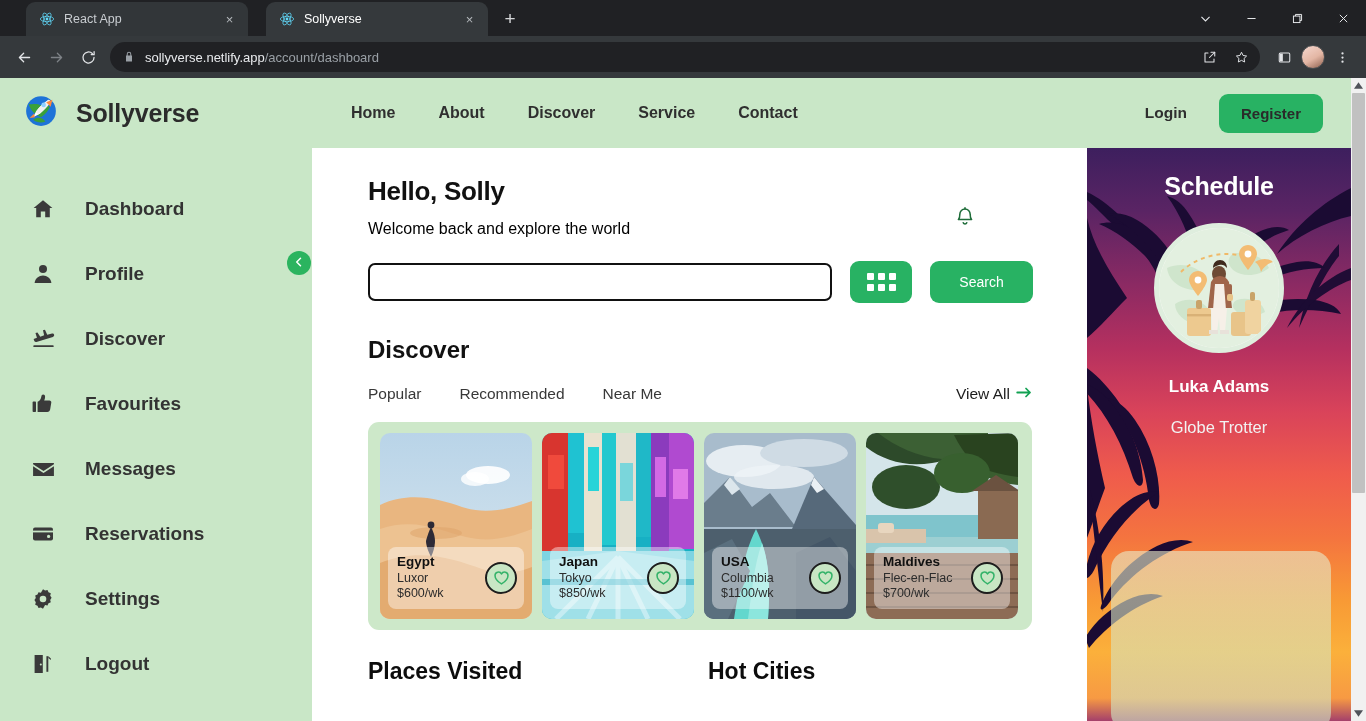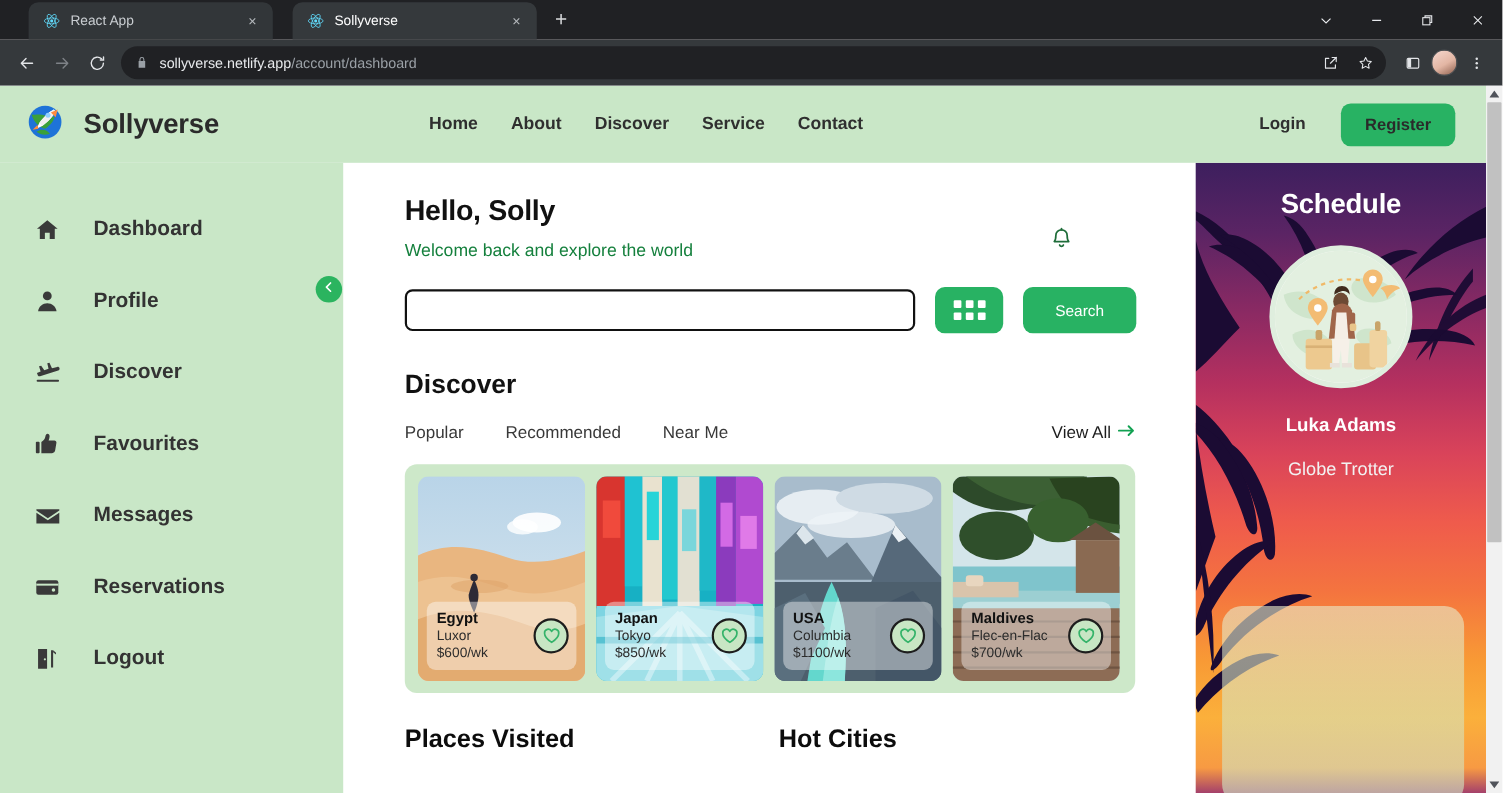--- a/index.html
+++ b/index.html
@@ -83,21 +83,21 @@
   }
   .viewport { width: 1351px; height: 643px; position: relative; background:#fff; }
 
   
   .site-header {
     position: absolute; top: 0; left: 0; width: 1351px; height: 70px;
     background: #c9e7c7; display: flex; align-items: center; z-index: 5;
   }
   .brand { display: flex; align-items: center; gap: 14px; padding-left: 20px; width: 312px; }
   .brand-name { font-size: 25px; font-weight: bold; color: #2b2b2b; letter-spacing: -.2px; }
-  .nav { display: flex; align-items: center; gap: 30px; margin-left: 78px; }
+  .nav { display: flex; align-items: center; gap: 43px; margin-left: 39px; }
   .nav a { font-size: 16px; font-weight: bold; color: #2f2f2f; text-decoration: none; }
   .header-right { margin-left: auto; display: flex; align-items: center; gap: 32px; padding-right: 28px; }
   .login-link { font-size: 15.5px; font-weight: bold; color: #2f2f2f; }
   .register-btn {
     background: #28b263; color: #2a2a2a; font-weight: bold; font-size: 15px;
     border: none; border-radius: 9px; padding: 11px 22px; cursor: pointer;
   }
 
   
   .sidebar {
@@ -118,21 +118,21 @@
     cursor: pointer;
   }
 
   
   .main {
     position: absolute; left: 312px; top: 70px;
     width: 775px; height: 573px; background: #fff;
     padding: 28px 0 0 56px; overflow: hidden; border-radius: 24px;
   }
   .hello { font-size: 26px; font-weight: bold; color: #111; letter-spacing: -.3px; }
-  .subhello { font-size: 16px; color: #15803d; margin-top: 13px; }
+  .subhello { font-size: 16px; color: #000000; margin-top: 13px; }
   .bell {
     position: absolute; right: 111px; top: 57px; cursor: pointer;
   }
   .searchrow { display: flex; align-items: center; gap: 18px; margin-top: 23px; }
   .search-input {
     width: 464px; height: 38px; border: 2px solid #111; border-radius: 7px;
     background: #fff; font-size: 15px; padding: 0 12px;
     font-family: "Liberation Sans", sans-serif; outline: none;
   }
   .grid-btn {
@@ -432,20 +432,29 @@
         </div>
         <div class="side-item">
           <span class="side-ico">
             <svg width="24" height="24" viewBox="0 0 24 24" fill="currentColor">
                 <rect x="2" y="5.4" width="20" height="13.2" rx="2"></rect>
                 <rect x="2" y="8.6" width="20" height="1.8" fill="#c9e7c7"></rect>
                 <circle cx="17.6" cy="14.4" r="1.6" fill="#c9e7c7"></circle>
               </svg>
           </span>
           <span class="side-label">Reservations</span>
+        </div>
+        <div class="side-item">
+          <span class="side-ico">
+            <svg width="24" height="24" viewBox="0 0 24 24" fill="currentColor">
+                <path d="M12 2.2l2.1 1.4 2.4-.6 1 2.3 2.3 1-.6 2.4 1.4 2.1-1.4 2.1.6 2.4-2.3 1-1 2.3-2.4-.6L12 21.8l-2.1-1.4-2.4.6-1-2.3-2.3-1 .6-2.4L3.4 13l1.4-2.1-.6-2.4 2.3-1 1-2.3 2.4.6z"></path>
+                <circle cx="12" cy="12" r="3.3" fill="#c9e7c7"></circle>
+              </svg>
+          </span>
+          <span class="side-label">Settings</span>
         </div>
         <div class="side-item">
           <span class="side-ico">
             <svg width="24" height="24" viewBox="0 0 24 24" fill="currentColor">
                 <path d="M3.6 3h8.2v18H3.6z"></path>
                 <circle cx="9.8" cy="12.4" r="1" fill="#c9e7c7"></circle>
                 <path d="M15.4 4.2h1.9v15.6h-1.9z"></path>
                 <path d="M17.3 4.2l2.6 2.2v1.6l-2.6-2z"></path>
               </svg>
           </span>

